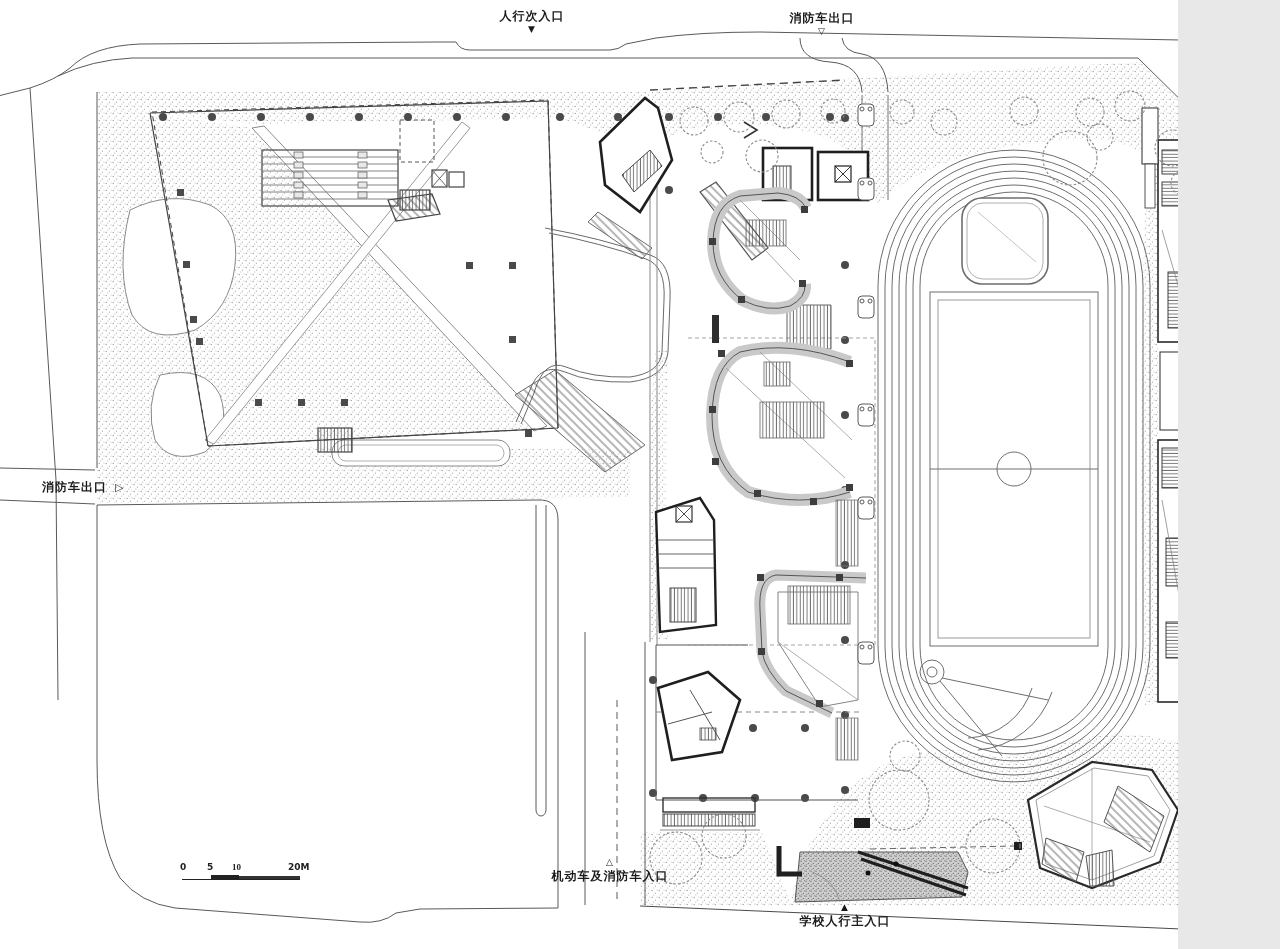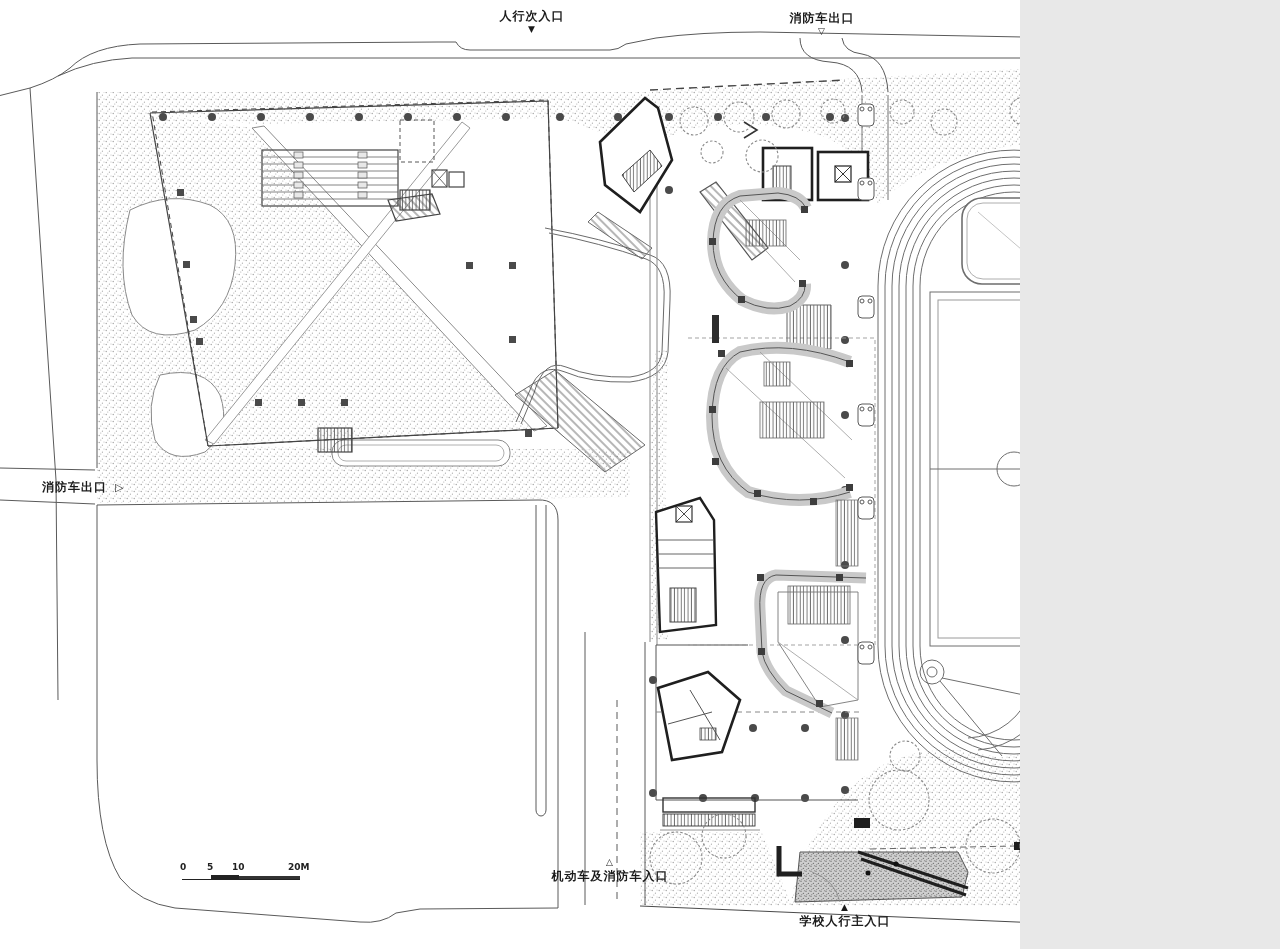--- a/index.html
+++ b/index.html
@@ -1,16 +1,16 @@
 <!DOCTYPE html>
 <html><head>
 <meta charset="utf-8">
 <style>
   html,body{margin:0;padding:0;background:#e8e8e8;}
-  .sheet{position:relative;width:1020px;height:949px;background:#ffffff;overflow:hidden;
+  .sheet{position:relative;width:1178px;height:949px;background:#ffffff;overflow:hidden;
          font-family:"DejaVu Sans",sans-serif;}
   .sheet svg{position:absolute;left:0;top:0;}
   .plan-label{position:absolute;color:#1a1a1a;font-size:12px;font-weight:bold;
               letter-spacing:1px;white-space:nowrap;line-height:1;text-align:center;}
   .plan-label .marker{display:block;font-size:9px;margin-top:3px;color:#1a1a1a;}
   .label-center{transform:translateX(-50%);}
   .label-row{display:flex;align-items:center;gap:8px;}
   .label-row .marker{margin-top:0;font-size:11px;}
   .label-col-up{display:flex;flex-direction:column;align-items:center;}
   .label-col-up .marker{margin:0 0 3px 0;}
@@ -402,20 +402,20 @@
   </div>
 
   <div class="plan-label label-center label-col-up" style="left:845px;top:903px;">
     <span class="marker">▲</span>
     <span>学校人行主入口</span>
   </div>
 
   <div class="scalebar">
     <span class="tick" style="left:0px;">0</span>
     <span class="tick" style="left:27px;">5</span>
-    <span class="tick" style="left:52px;">10</span>
+    <span class="tick" style="left:52px;font-family:Liberation Serif, serif;">10</span>
     <span class="tick" style="left:108px;">20M</span>
     <div class="bar"></div>
     <div class="seg1"></div>
     <div class="seg2"></div>
   </div>
 
 </div>
 
 </body></html>

